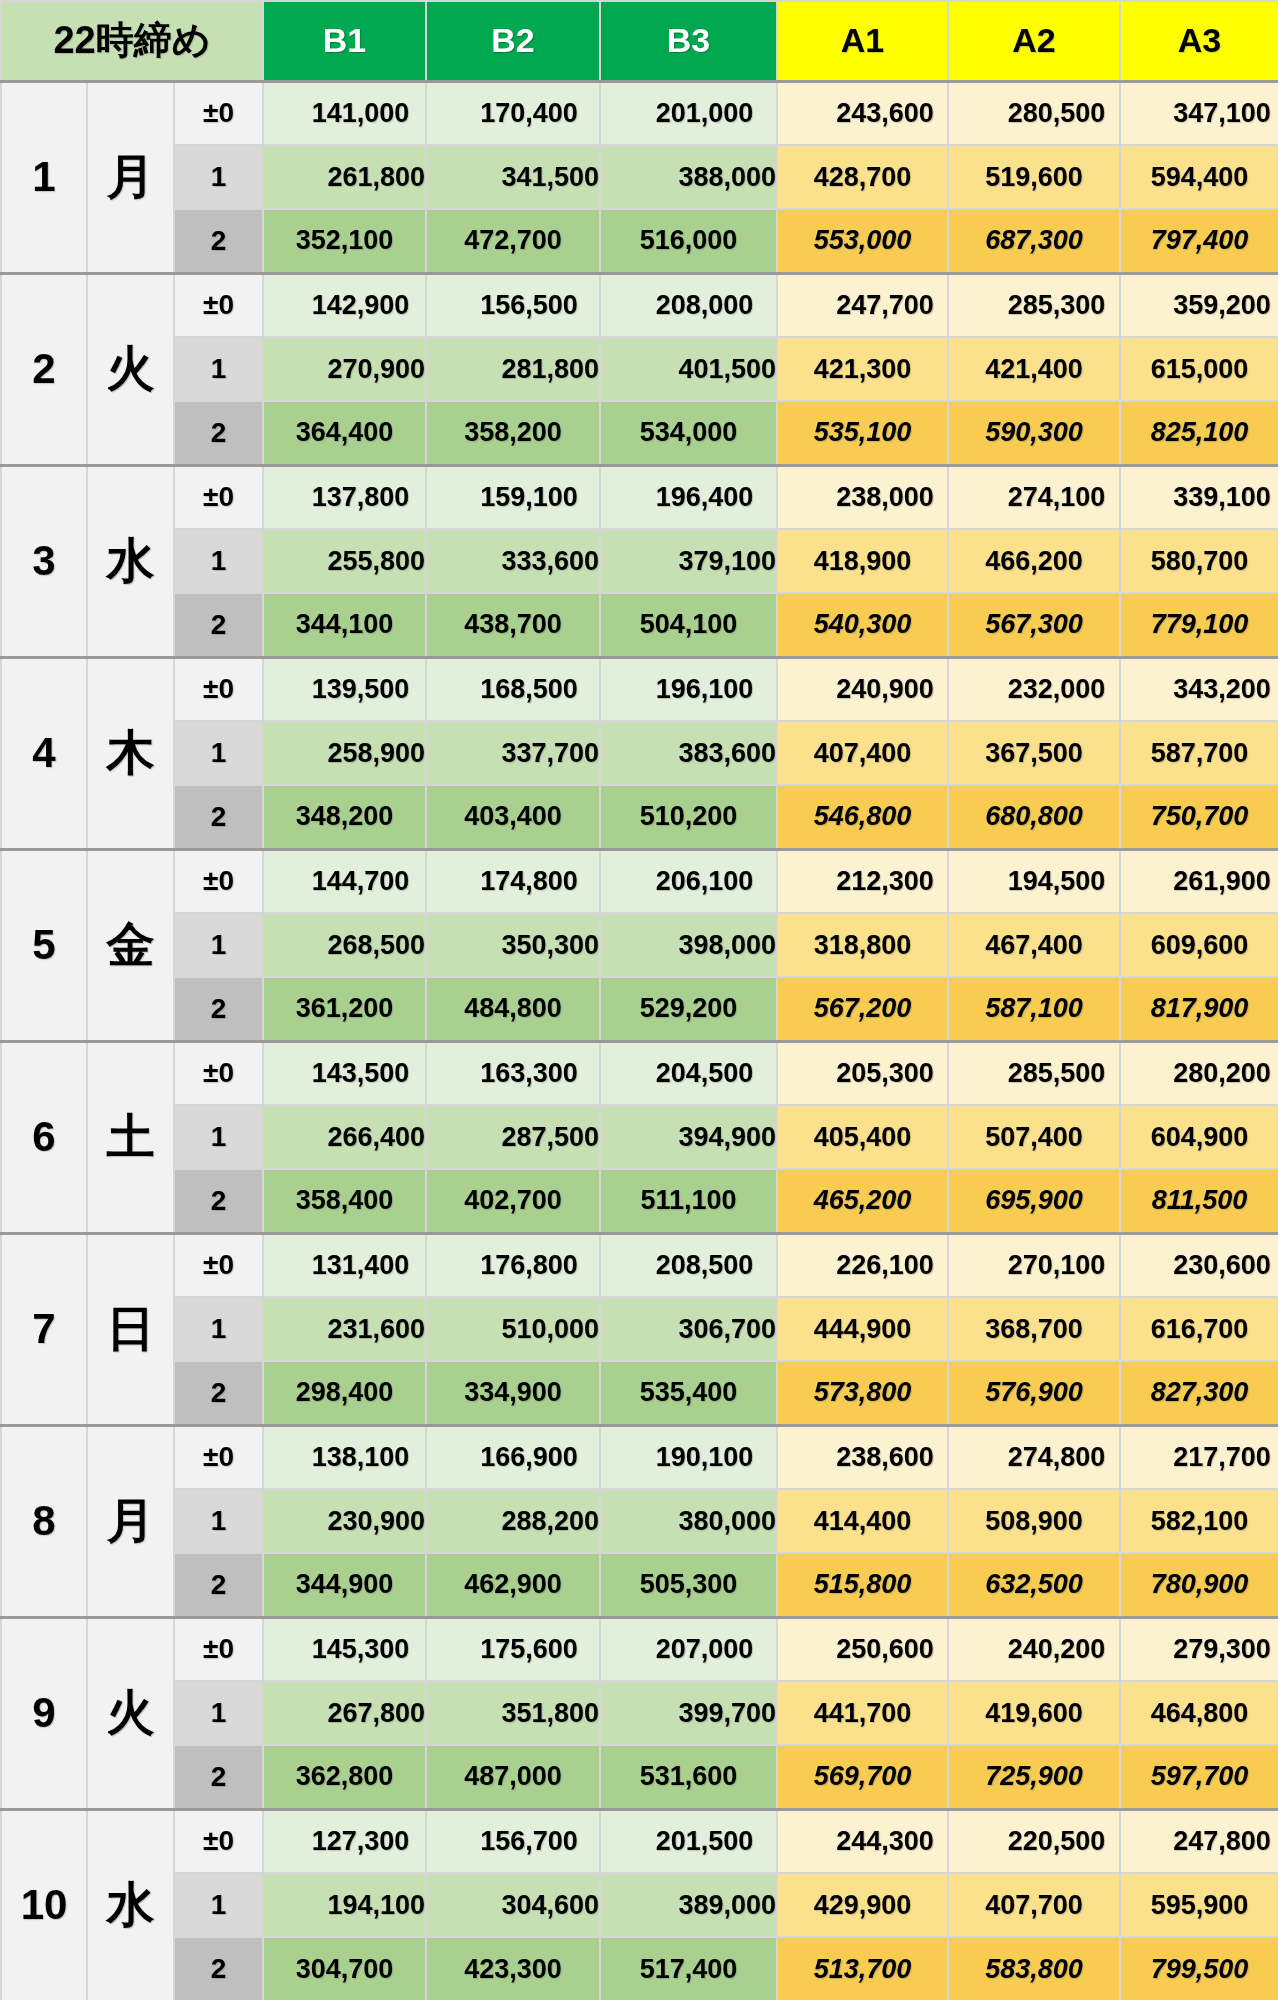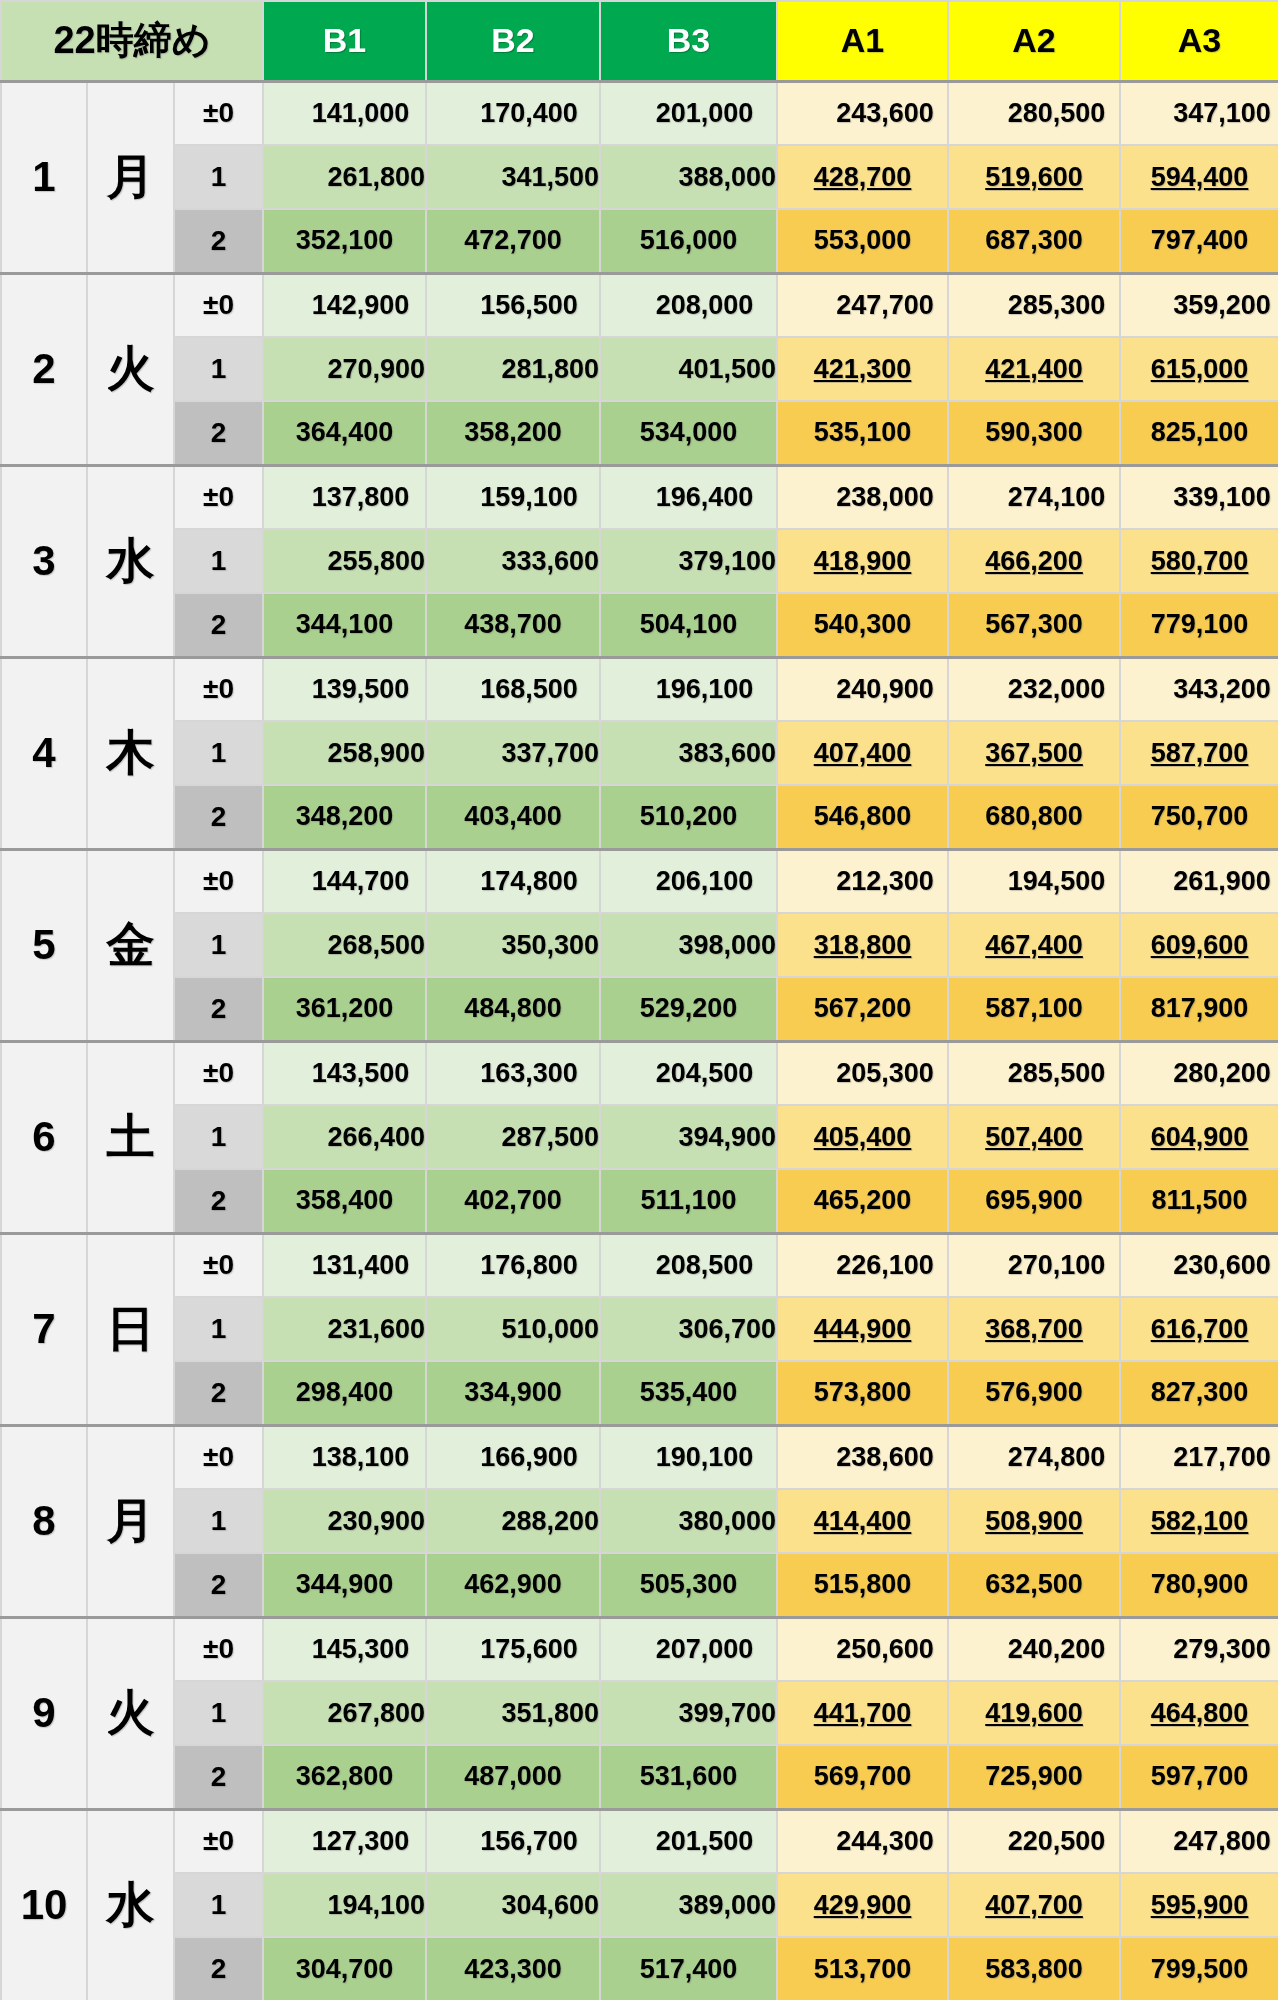--- a/index.html
+++ b/index.html
@@ -48,22 +48,22 @@
   td.day  { background: var(--label-col-bg, #F2F2F2); font-size: 48px; }
   td.lbl  { font-size: 28px; }
   td.lbl0 { background: var(--offset-bg-0, #F2F2F2); }
   td.lbl1 { background: var(--offset-bg-1, #D9D9D9); }
   td.lbl2 { background: var(--offset-bg-2, #BFBFBF); }
   td.val  { font-size: 27px; }
   td.vb0  { background: var(--b-cell-bg-0, #E2EFDA); padding-left: 32px; }
   td.vb1  { background: var(--b-cell-bg-1, #C6E0B4); text-align: right; }
   td.vb2  { background: var(--b-cell-bg-2, #A9D08E); }
   td.va0  { background: var(--a-cell-bg-0, #FDF2D0); padding-left: 45px; }
-  td.va1  { background: var(--a-cell-bg-1, #FBE18C); text-decoration: underline; }
-  td.va2  { background: var(--a-cell-bg-2, #F7CC51); }
+  td.va1  { background: var(--a-cell-bg-1, #FBE18C); }
+  td.va2  { background: var(--a-cell-bg-2, #F7CC51); font-style: italic; }
 </style>
 </head>
 <body>
 
 <table class="sched">
   <colgroup>
     <col style="width:86px">
       <col style="width:87px">
       <col style="width:89px">
     <col style="width:163px">

